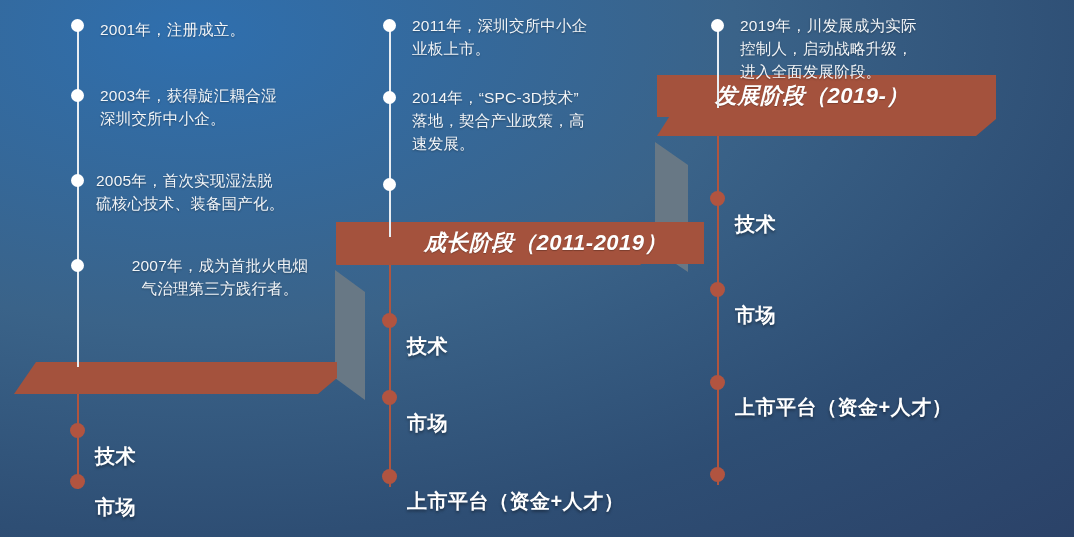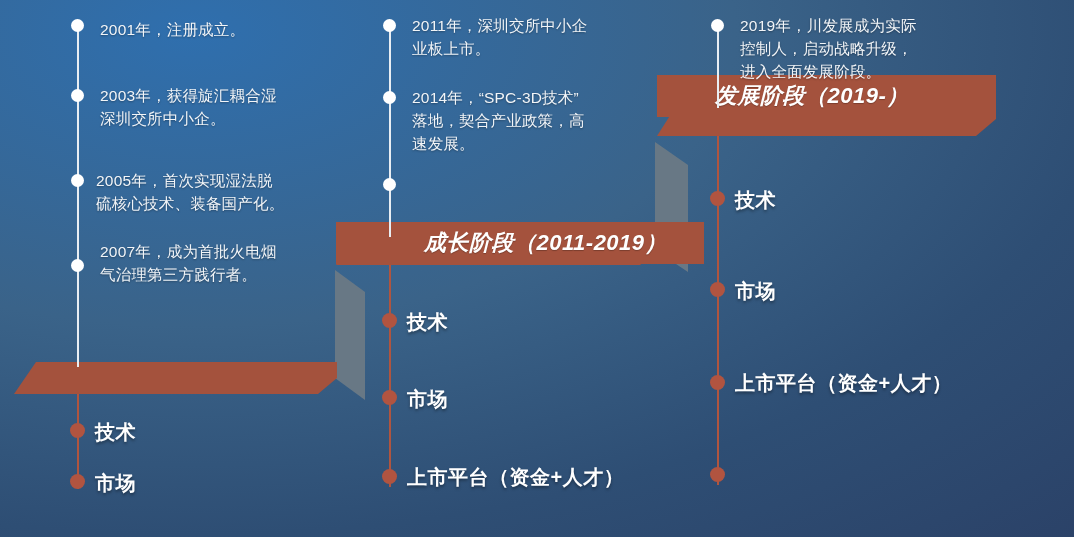--- a/index.html
+++ b/index.html
@@ -39,20 +39,21 @@
   
   .event{
     position:absolute;color:#f2f5f8;font-size:15.5px;line-height:23px;
     letter-spacing:.2px;white-space:pre-line;
     text-shadow:0 1px 2px rgba(0,0,0,.32);
   }
   .pillar{
     position:absolute;color:#ffffff;font-size:20px;font-weight:bold;
     letter-spacing:.5px;white-space:nowrap;
     text-shadow:0 2px 3px rgba(0,0,0,.38);
+    margin-top:24px;
   }
 </style>
 </head>
 <body>
 
 <div id="slide">
 
   <svg width="1074" height="537" style="position:absolute;left:0;top:0;">
 
     <polygon points="335,270 365,292 365,400 335,378" fill="#6f808e"></polygon>
@@ -85,21 +86,21 @@
 
   <div class="dot-white" style="left:71px;top:89px;"></div>
   <div class="event" style="left:100px;top:84px;width:240px;">2003年，获得旋汇耦合湿
 深圳交所中小企。</div>
 
   <div class="dot-white" style="left:71px;top:174px;"></div>
   <div class="event" style="left:96px;top:169px;width:248px;"> 2005年，首次实现湿法脱
 硫核心技术、装备国产化。</div>
 
   <div class="dot-white" style="left:71px;top:259px;"></div>
-  <div class="event" style="left:100px;top:240px;width:240px;">2007年，成为首批火电烟
+  <div class="event" style="left:100px;top:254px;width:240px;text-align:center;">2007年，成为首批火电烟
 气治理第三方践行者。</div>
 
   <div class="vline-orange" style="left:77px;top:394px;height:95px;"></div>
   <div class="dot-orange" style="left:70px;top:423px;"></div>
   <div class="pillar" style="left:95px;top:419px;">技术</div>
   <div class="dot-orange" style="left:70px;top:474px;"></div>
   <div class="pillar" style="left:95px;top:470px;">市场</div>
 
   <div class="vline-white" style="left:389px;top:22px;height:215px;"></div>
 

